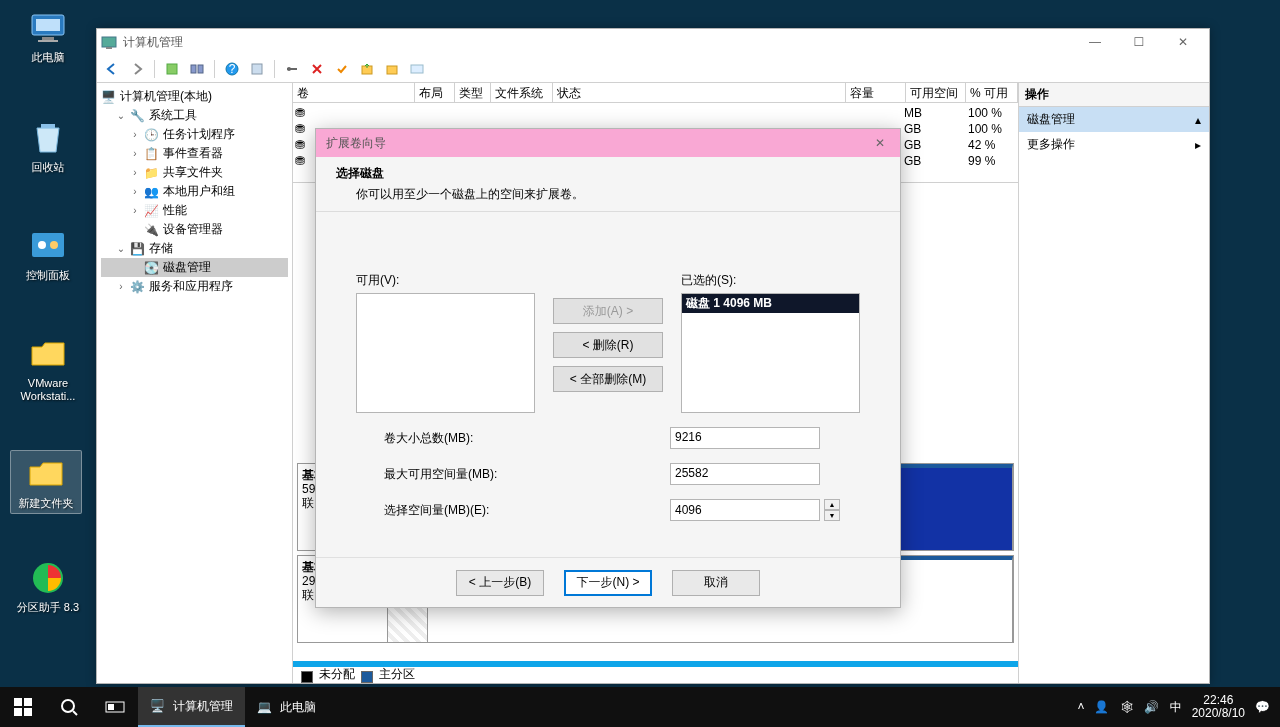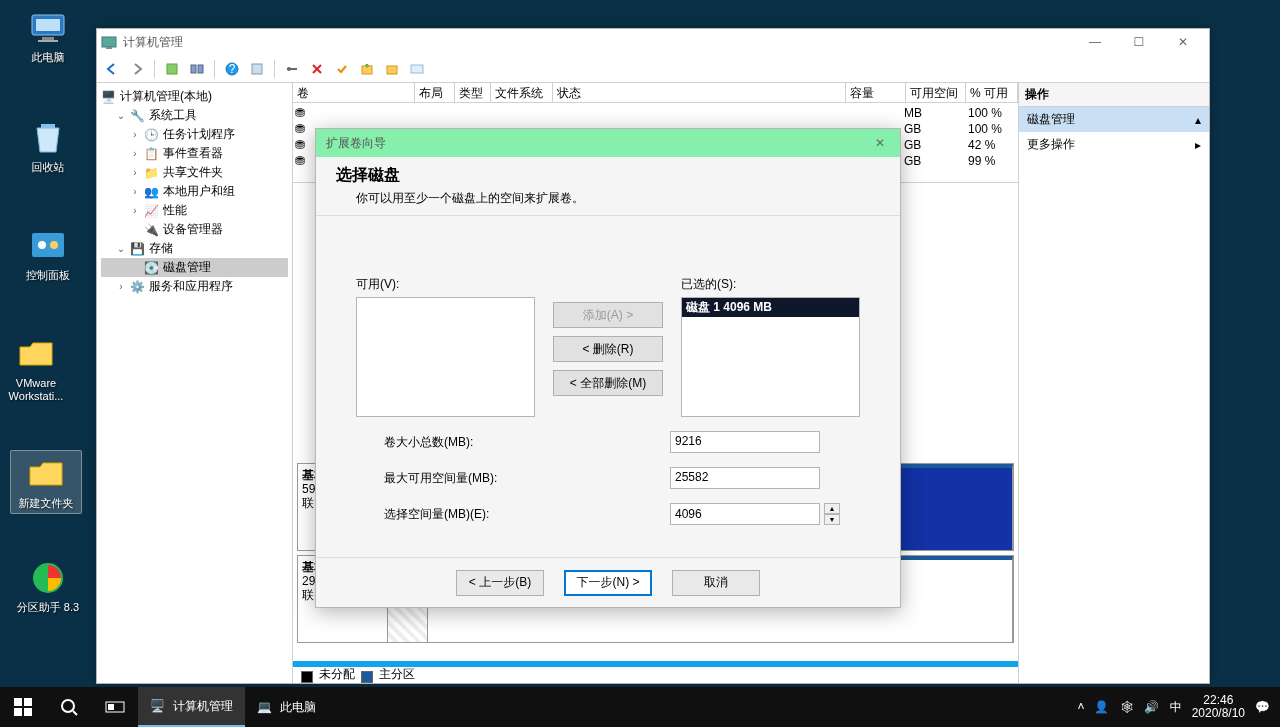--- a/index.html
+++ b/index.html
@@ -51,25 +51,25 @@
 .legend { border-top: 6px solid #0ea5e9; height: 22px; display: flex; align-items: flex-end; gap: 6px; padding: 0 8px; font-size: 12px; }
 .legend .sw { width: 12px; height: 12px; display: inline-block; border: 1px solid #666; }
 
 .right { width: 190px; display: flex; flex-direction: column; }
 .right-header { background: #f5f5f5; border-bottom: 1px solid #d0d0d0; padding: 3px 6px; font-weight: bold; }
 .right-row { padding: 4px 8px; display: flex; align-items: center; justify-content: space-between; cursor: pointer; }
 .right-row.active { background: #c8dff4; }
 
 
 .dialog { position: absolute; left: 315px; top: 128px; width: 586px; height: 480px; background: #f5f5f5; border: 1px solid #b5b5b5; box-shadow: 0 4px 20px rgba(0,0,0,0.3); display: flex; flex-direction: column; }
-.dialog-title { height: 28px; display: flex; align-items: center; padding: 12px 10px; background: #86efac; color: #555; justify-content: flex-end; }
+.dialog-title { height: 28px; display: flex; align-items: center; padding: 12px 10px; background: #f9a8d4; color: #555; justify-content: flex-end; }
 .dialog-title .dtitle { flex: 1; }
 .dialog-title .close { width: 20px; text-align: center; cursor: pointer; color: #666; }
 .dialog-head { padding: 8px 16px 8px 20px; border-bottom: 1px solid #dcdcdc; }
-.dialog-head .step { font-weight: bold; font-size: 16px; }
+.dialog-head .step { font-weight: bold; font-size: 12px; }
 .dialog-head .desc { font-size: 12px; padding-left: 20px; padding-top: 4px; }
 .dialog-body { flex: 1; padding: 60px 40px 10px 40px; }
 .listbox { border: 1px solid #b5b5b5; background: #fff; height: 120px; overflow: auto; }
 .listbox .item { padding: 1px 4px; font-size: 12px; }
 .listbox .item.sel { background: #0f172a; color: #fff; font-weight: bold; }
 .mid-btns { display: flex; flex-direction: column; gap: 8px; }
 .mid-btns button { width: 110px; height: 26px; background: #e1e1e1; border: 1px solid #b0b0b0; cursor: pointer; }
 .mid-btns button:disabled { color: #999; }
 .row2 { display: flex; gap: 18px; align-items: flex-start; }
 .field-row { display: flex; align-items: center; margin-top: 14px; gap: 6px; }
@@ -117,21 +117,21 @@
 <div class="desktop-icon" style="left:12px;top:226px">
   <div class="icon">
       <svg width="36" height="30">
         <rect x="2" y="2" width="32" height="24" rx="2" fill="#3a9bd9"></rect>
         <circle cx="12" cy="14" r="4" fill="#fff"></circle>
         <circle cx="24" cy="14" r="4" fill="#fc6"></circle>
       </svg>
     </div>
   <div class="label">控制面板</div>
 </div>
-<div class="desktop-icon" style="left:0;top:334px">
+<div class="desktop-icon" style="left:12px;top:334px">
   <div class="icon">
       <svg width="36" height="30">
         <path d="M2 8 L12 8 L15 4 L34 4 L34 26 L2 26 Z" fill="#ffd75e" stroke="#d9a500"></path>
       </svg>
     </div>
   <div class="label">VMware Workstati...</div>
 </div>
 <div class="desktop-icon selected" style="left:10px;top:450px">
   <div class="icon">
       <svg width="36" height="30">

